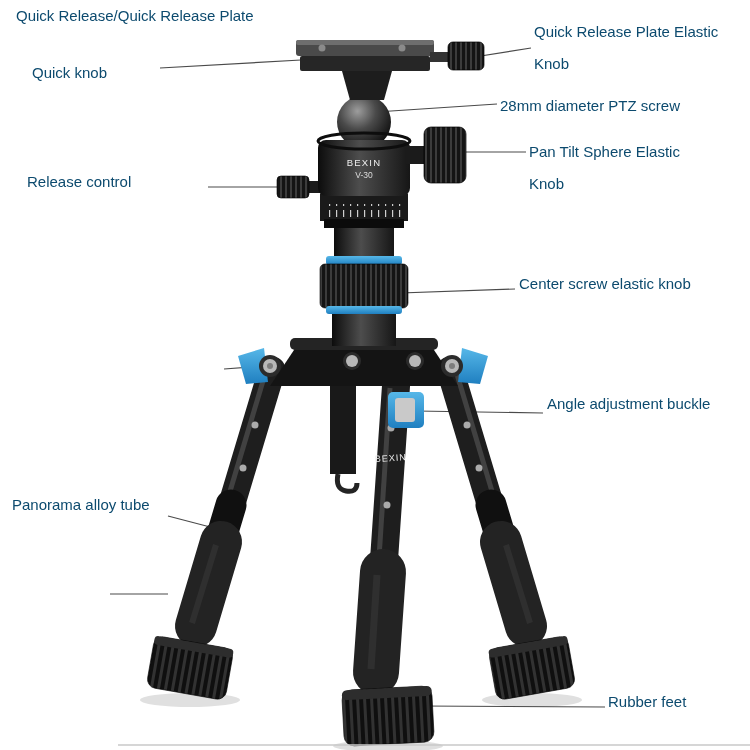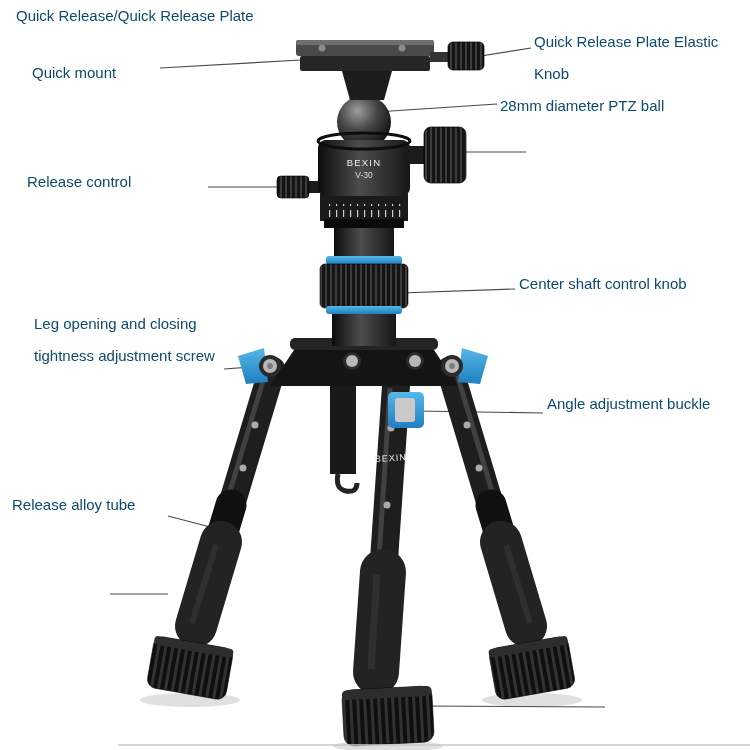--- a/index.html
+++ b/index.html
@@ -186,22 +186,23 @@
       <g>
         <rect x="430" y="52" width="20" height="10" fill="#333"></rect>
         <rect x="448" y="42" width="36" height="28" rx="5" fill="url(#knurlV)" stroke="#000" stroke-width="0.7"></rect>
       </g>
     </g>
 
     <line x1="118" y1="745" x2="750" y2="745" stroke="#c9c9c9" stroke-width="1.5"></line>
   </svg>
 
   <div class="label" style="left:16px;top:0px;width:265px">Quick Release/Quick Release Plate</div>
-  <div class="label single" style="left:32px;top:57px">Quick mount</div>
-  <div class="label" style="left:534px;top:26px;width:200px">Quick Release Plate Elastic Knob</div>
-  <div class="label single" style="left:500px;top:90px">28mm diameter PTZ ball</div>
+  <div class="label single" style="left:32px;top:57px">Quick knob</div>
+  <div class="label" style="left:534px;top:16px;width:200px">Quick Release Plate Elastic Knob</div>
+  <div class="label single" style="left:500px;top:90px">28mm diameter PTZ screw</div>
+  <div class="label" style="left:529px;top:136px;width:165px">Pan Tilt Sphere Elastic Knob</div>
   <div class="label single" style="left:27px;top:166px">Release control</div>
-  <div class="label" style="left:519px;top:268px;width:200px">Center shaft control knob</div>
-  <div class="label" style="left:34px;top:308px;width:190px">Leg opening and closing tightness adjustment screw</div>
+  <div class="label" style="left:519px;top:268px;width:200px">Center screw elastic knob</div>
   <div class="label" style="left:547px;top:388px;width:180px">Angle adjustment buckle</div>
-  <div class="label" style="left:12px;top:489px;width:155px">Release alloy tube</div>
+  <div class="label" style="left:12px;top:489px;width:155px">Panorama alloy tube</div>
+  <div class="label single" style="left:608px;top:686px">Rubber feet</div>
 
 </div>
 
 </body></html>

